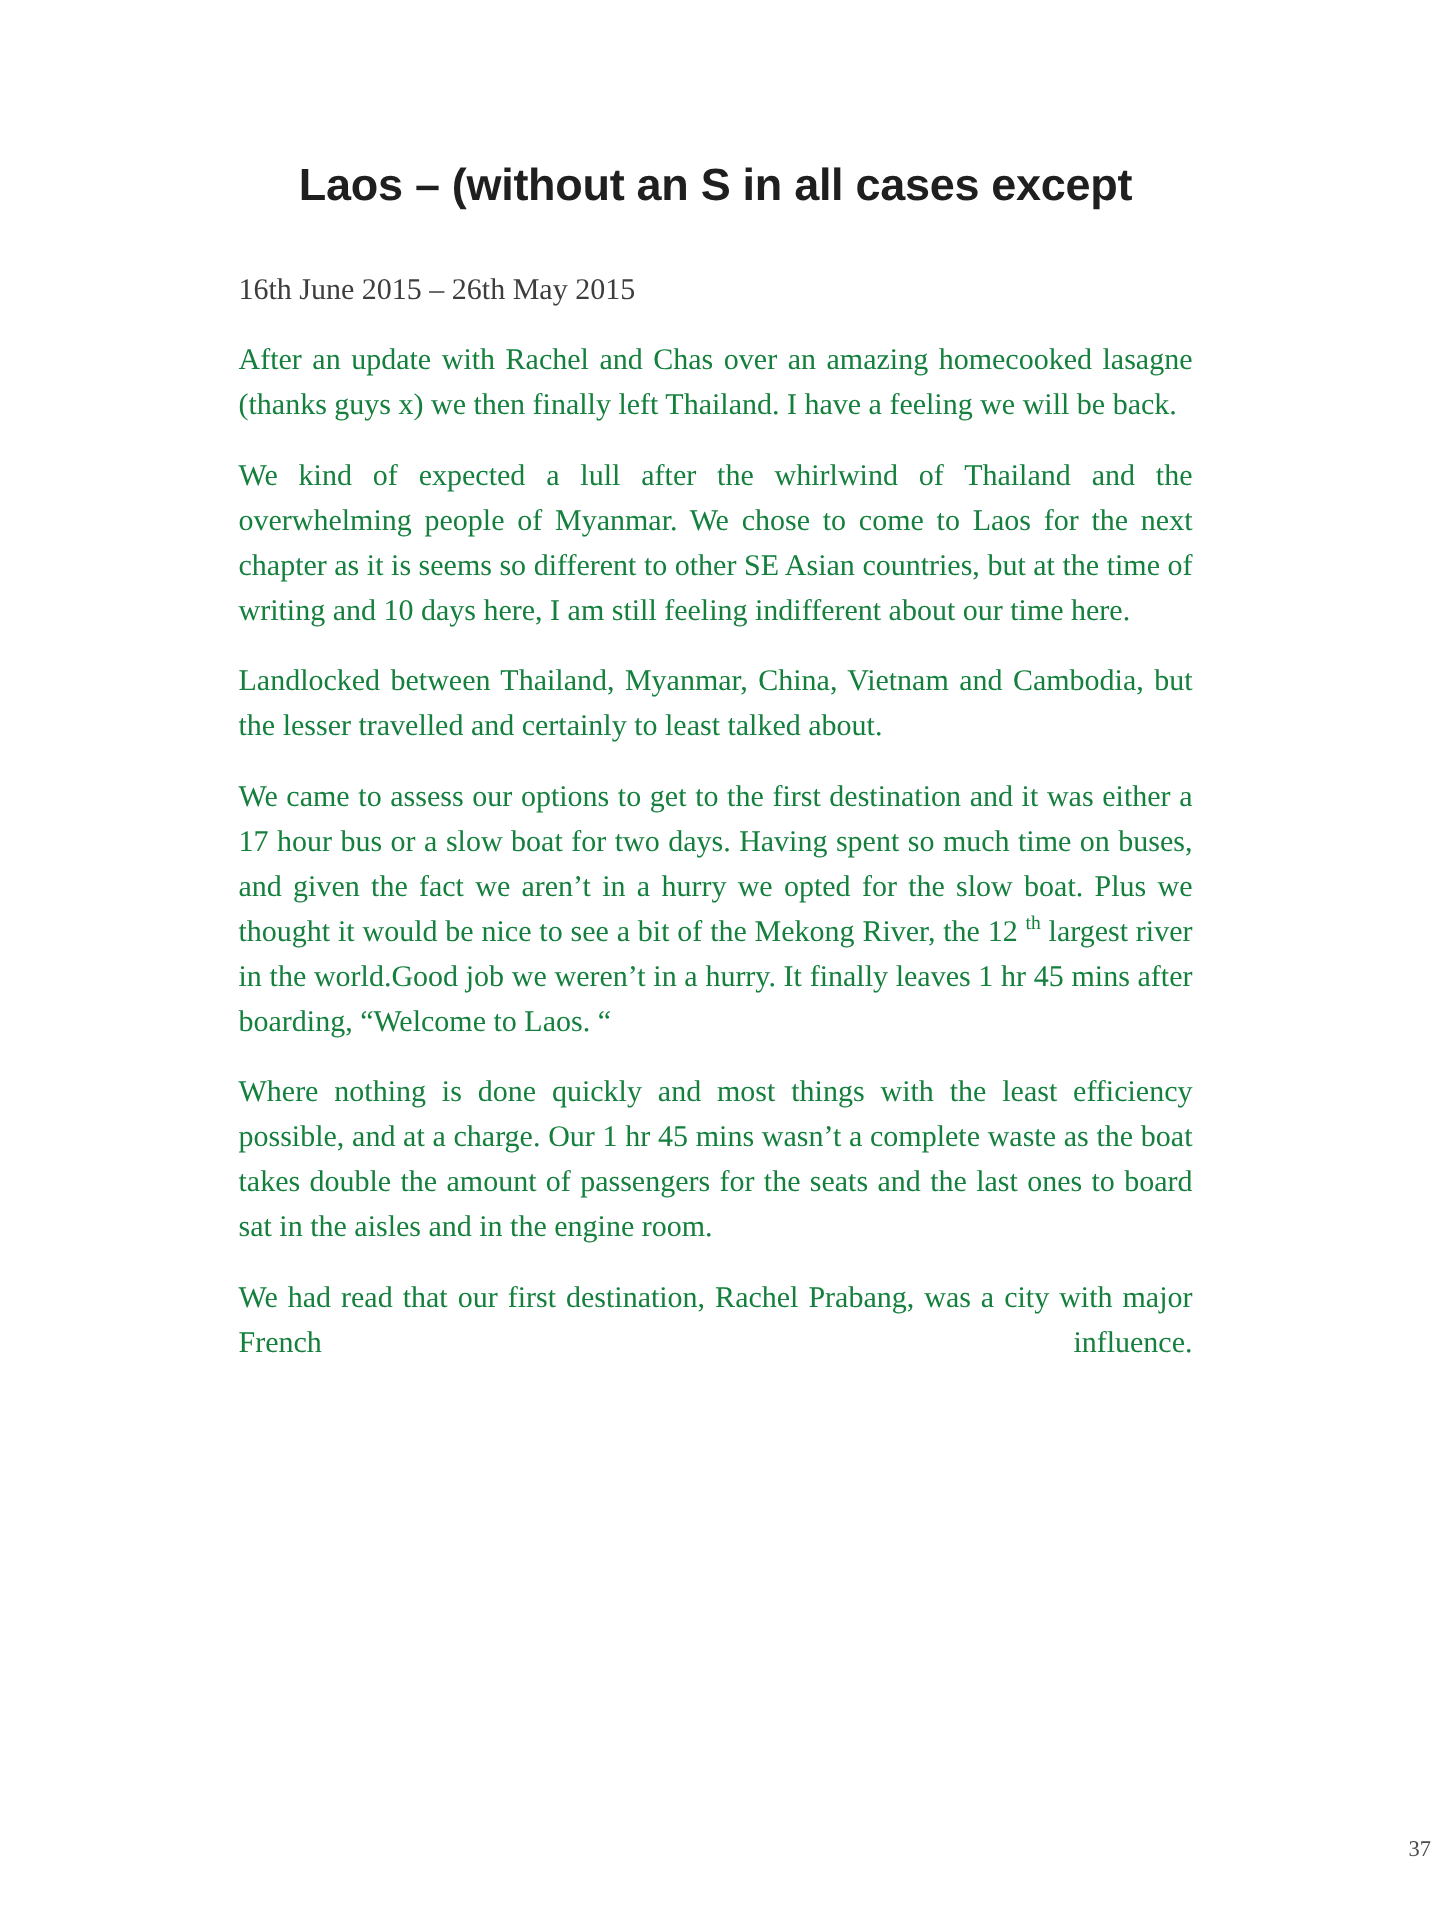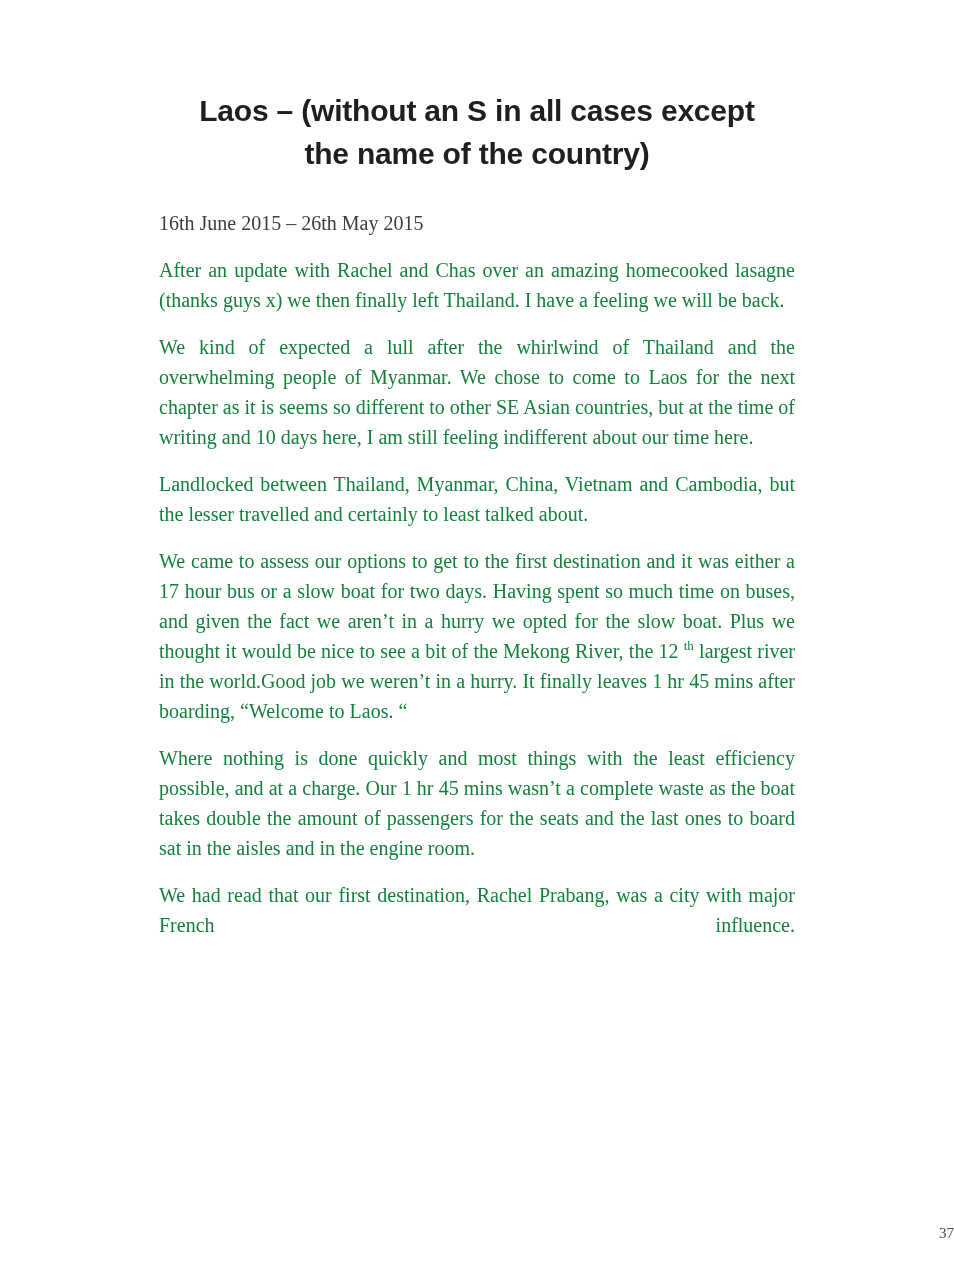--- a/index.html
+++ b/index.html
@@ -12,21 +12,21 @@
     width: 954px;
     height: 1276px;
     background: #ffffff;
     font-family: "Liberation Serif", serif;
     color: #3d3d3d;
     overflow: hidden;
     box-sizing: border-box;
   }
   .content {
     width: 636px;
-    margin: 3px auto;
+    margin: 16px auto;
     padding-top: 86px;
   }
   .title {
     font-family: "Liberation Sans", sans-serif;
     font-weight: bold;
     font-size: 30px;
     line-height: 43px;
     color: #1f1f1f;
     text-align: center;
     letter-spacing: -0.2px;
@@ -66,21 +66,20 @@
     color: #4a4a4a;
   }
 </style>
 </head>
 <body>
 
 <div class="page">
   <div class="content">
     <div class="title">
       <div>Laos – (without an S in all cases except</div>
-      <div>the name of the country)</div>
     </div>
     <p class="date-line">16th June 2015 – 26th May 2015</p>
     <div>
         <p class="body-para"><span>After an update with Rachel and Chas over an amazing homecooked lasagne (thanks guys x) we then finally left Thailand. I have a feeling we will be back.</span></p>
         <p class="body-para"><span>We kind of expected a lull after the whirlwind of Thailand and the overwhelming people of Myanmar. We chose to come to Laos for the next chapter as it is seems so different to other SE Asian countries, but at the time of writing and 10 days here, I am still feeling indifferent about our time here.</span></p>
         <p class="body-para"><span>Landlocked between Thailand, Myanmar, China, Vietnam and Cambodia, but the lesser travelled and certainly to least talked about.</span></p>
         <p class="body-para"><span>We came to assess our options to get to the first destination and it was either a 17 hour bus or a slow boat for two days. Having spent so much time on buses, and given the fact we aren’t in a hurry we opted for the slow boat. Plus we thought it would be nice to see a bit of the Mekong River, the 12 </span><sup>th</sup><span> largest river in the world.Good job we weren’t in a hurry. It finally leaves 1 hr 45 mins after boarding, “Welcome to Laos. “</span></p>
         <p class="body-para"><span>Where nothing is done quickly and most things with the least efficiency possible, and at a charge. Our 1 hr 45 mins wasn’t a complete waste as the boat takes double the amount of passengers for the seats and the last ones to board sat in the aisles and in the engine room.</span></p>
         <p class="body-para"><span>We had read that our first destination, Rachel Prabang, was a city with major French influence.</span></p>
       </div>

